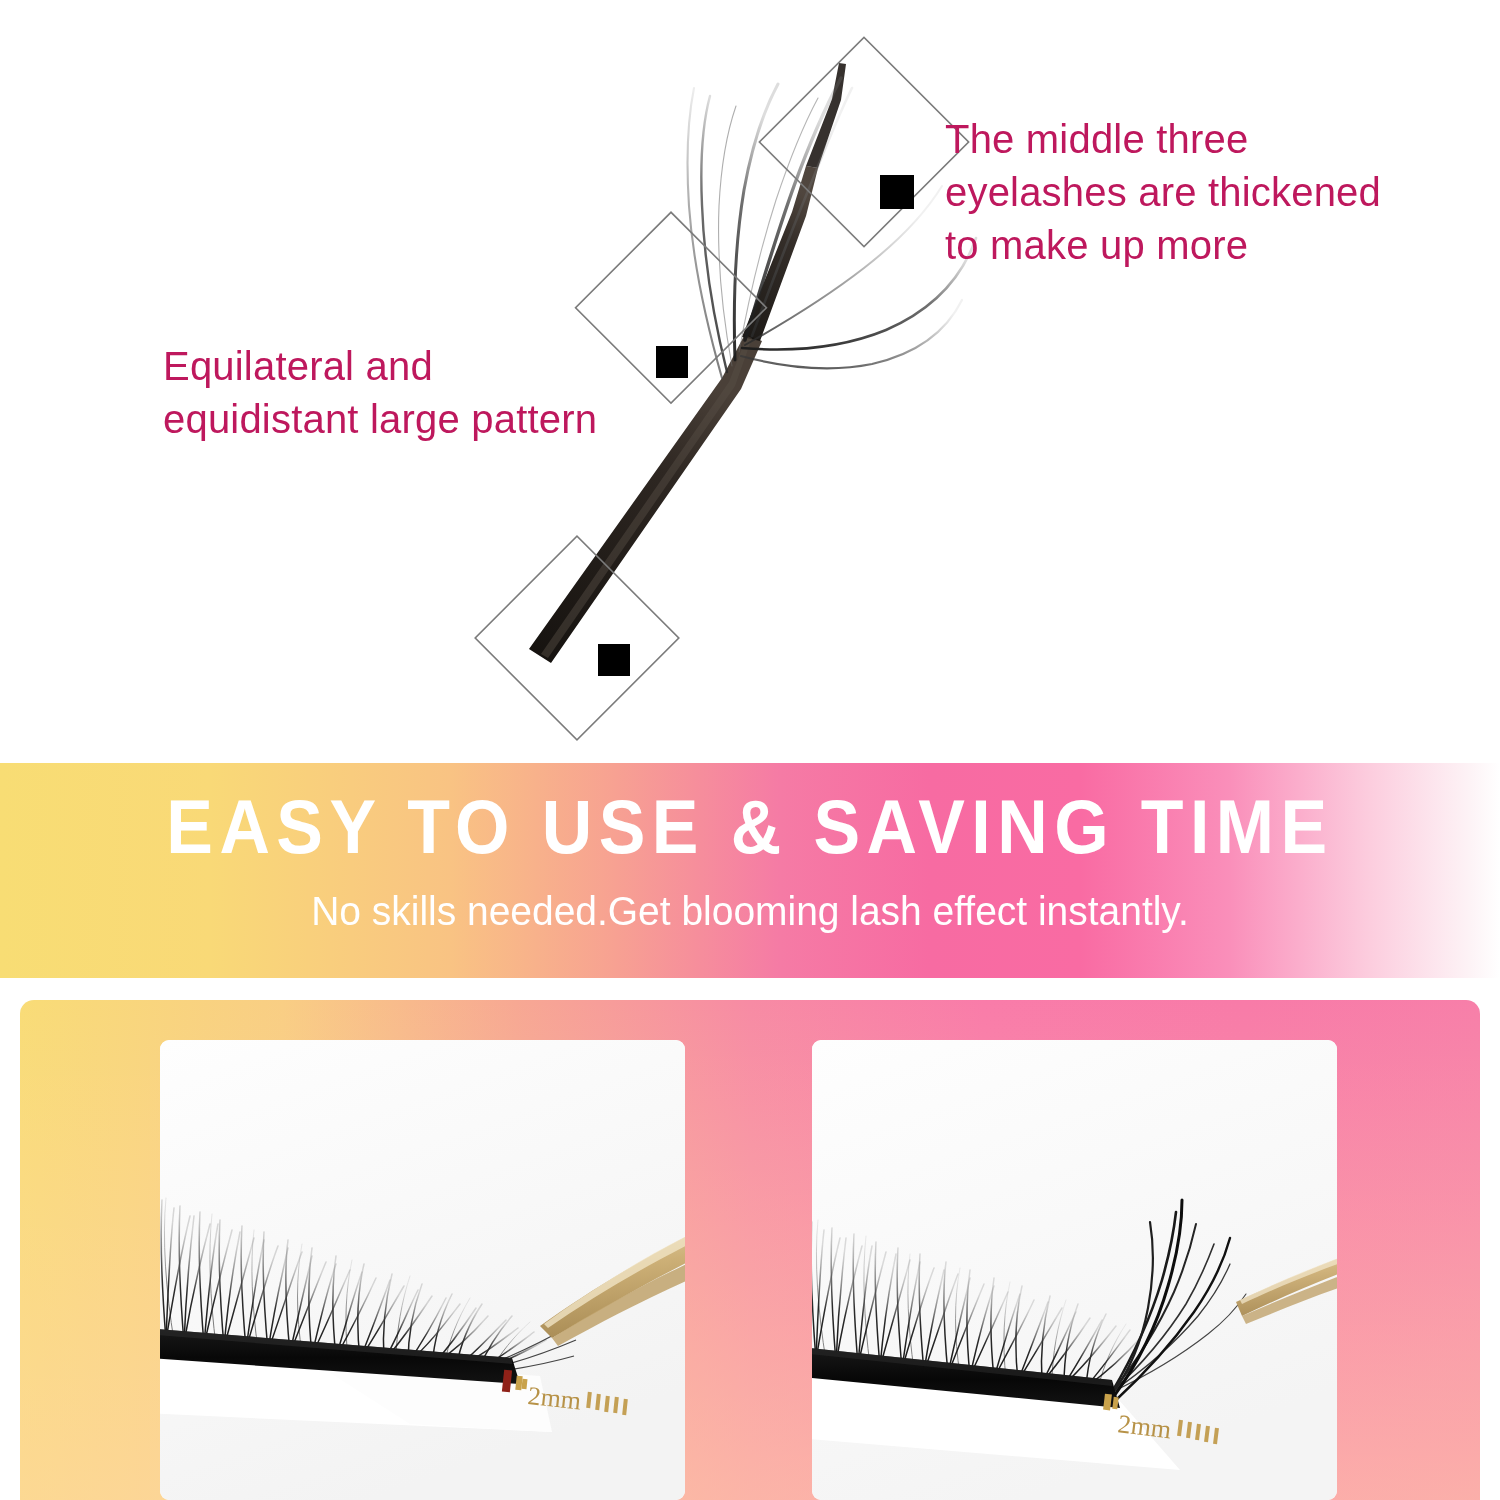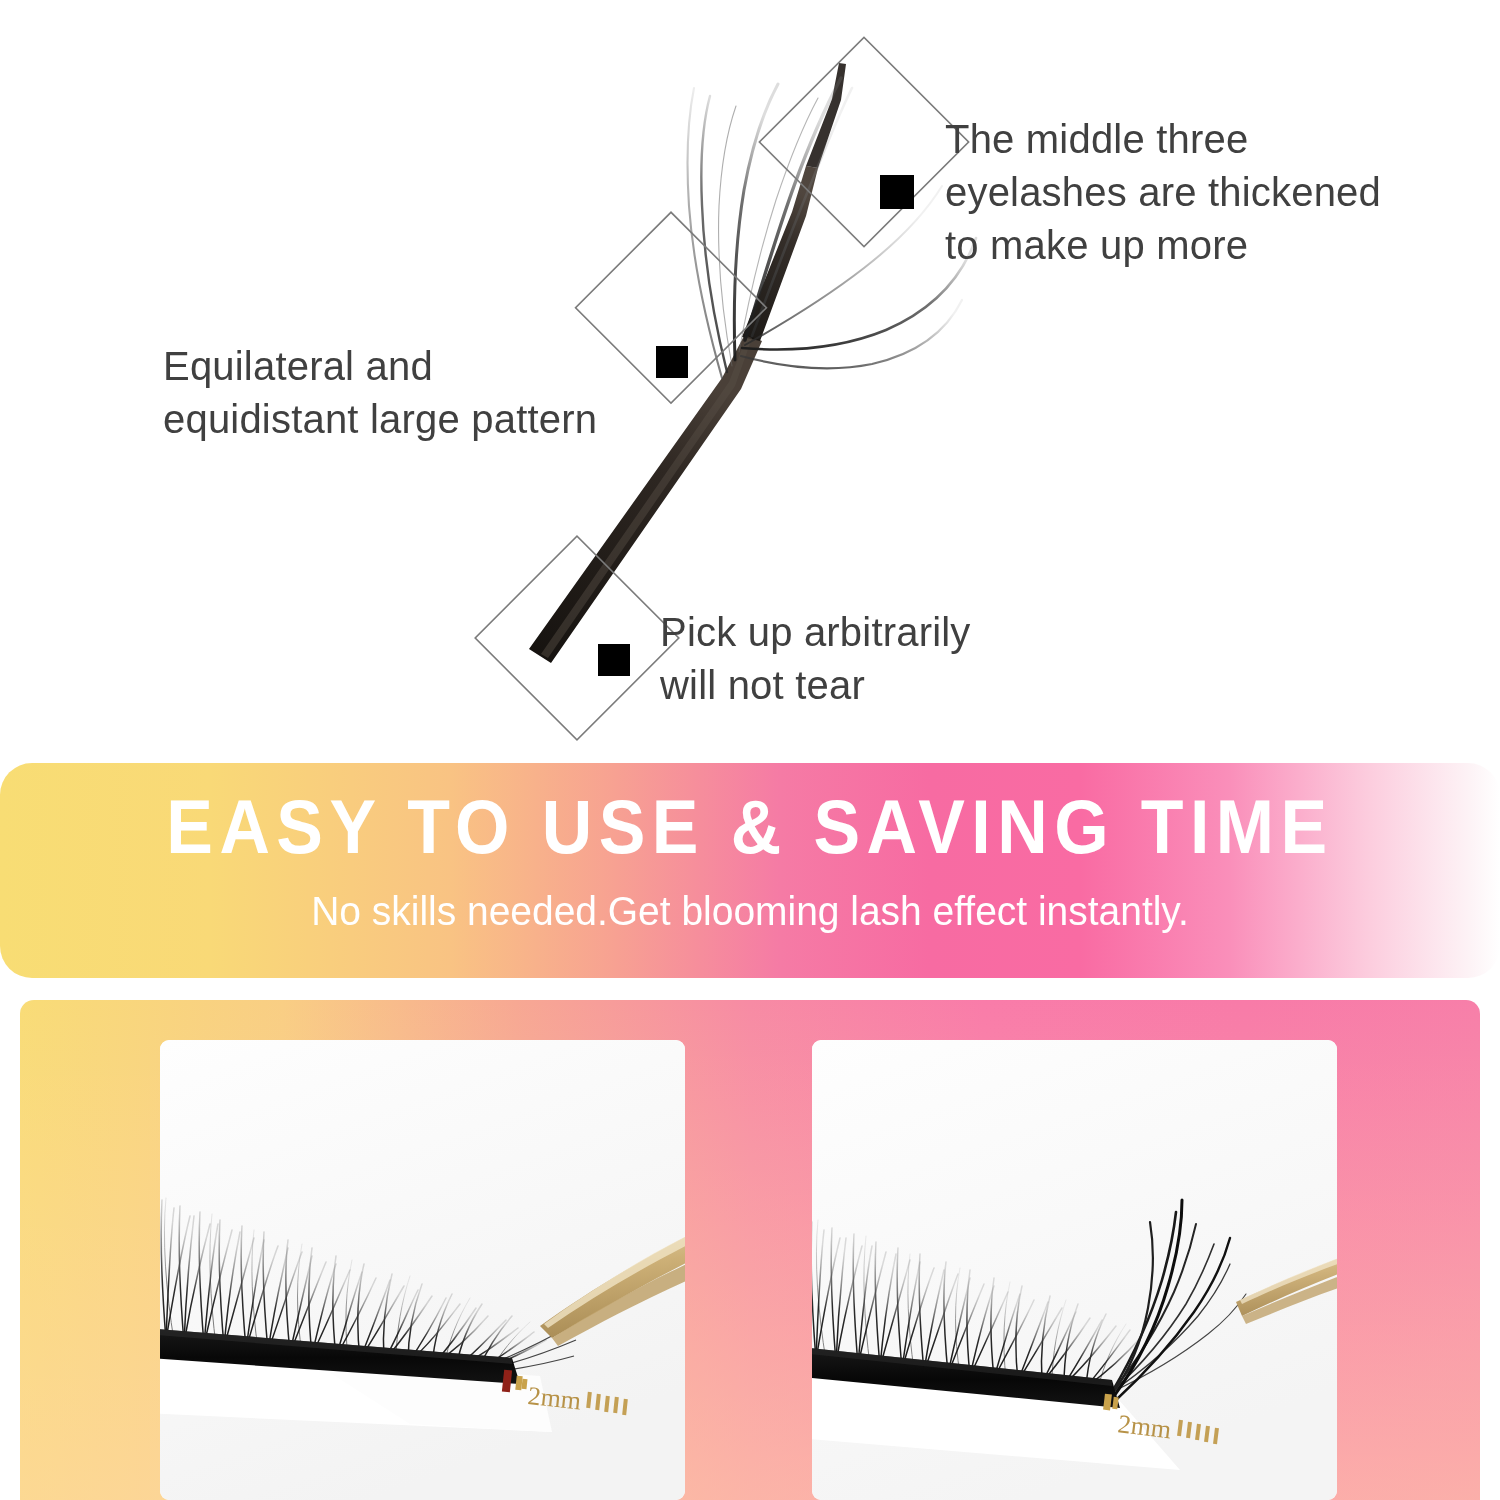--- a/index.html
+++ b/index.html
@@ -8,21 +8,21 @@
 
   
   #top-section {
     position:absolute; left:0; top:0; width:1500px; height:763px;
     background:#ffffff; overflow:hidden;
   }
   #lash-illustration { position:absolute; left:0; top:0; width:1500px; height:763px; }
 
   .callout-text {
     position:absolute;
-    color:#404040;
+    color:#be185d;
     font-size:40px;
     line-height:1.32;
     font-weight:400;
     letter-spacing:0.2px;
     white-space:pre-line;
   }
   #callout-top-right { left:945px; top:113px; }
   #callout-left      { left:163px; top:340px; }
   #callout-bottom    { left:660px; top:606px; }
 
@@ -35,21 +35,20 @@
         #F9C383 30%,
         #F7A192 41%,
         #F57BA5 52%,
         #F76BA2 62%,
         #F96BA3 72%,
         #FA8FBA 82%,
         #FCCBDD 91%,
         #FDF3F6 98%,
         #FFFFFF 100%);
     overflow:hidden;
-    border-radius:32px;
   }
   #banner-title {
     position:absolute; left:0; top:26px; width:1500px;
     text-align:center;
     color:#ffffff;
     font-size:76px;
     font-weight:700;
     letter-spacing:7px;
     line-height:1;
     transform:scaleX(0.92);
@@ -156,22 +155,20 @@
     </g>
   </svg>
 
   <div class="callout-text" id="callout-top-right">The middle three
 eyelashes are thickened
 to make up more</div>
 
   <div class="callout-text" id="callout-left">Equilateral and
 equidistant large pattern</div>
 
-  <div class="callout-text" id="callout-bottom">Pick up arbitrarily
-will not tear</div>
 </div>
 
 <div id="banner">
   <div id="banner-title">EASY TO USE &amp; SAVING TIME</div>
   <div id="banner-subtitle">No skills needed.Get blooming lash effect instantly.</div>
 </div>
 
 <div id="bottom-panel">
 
   <div class="photo-card" id="photo-card-left">

